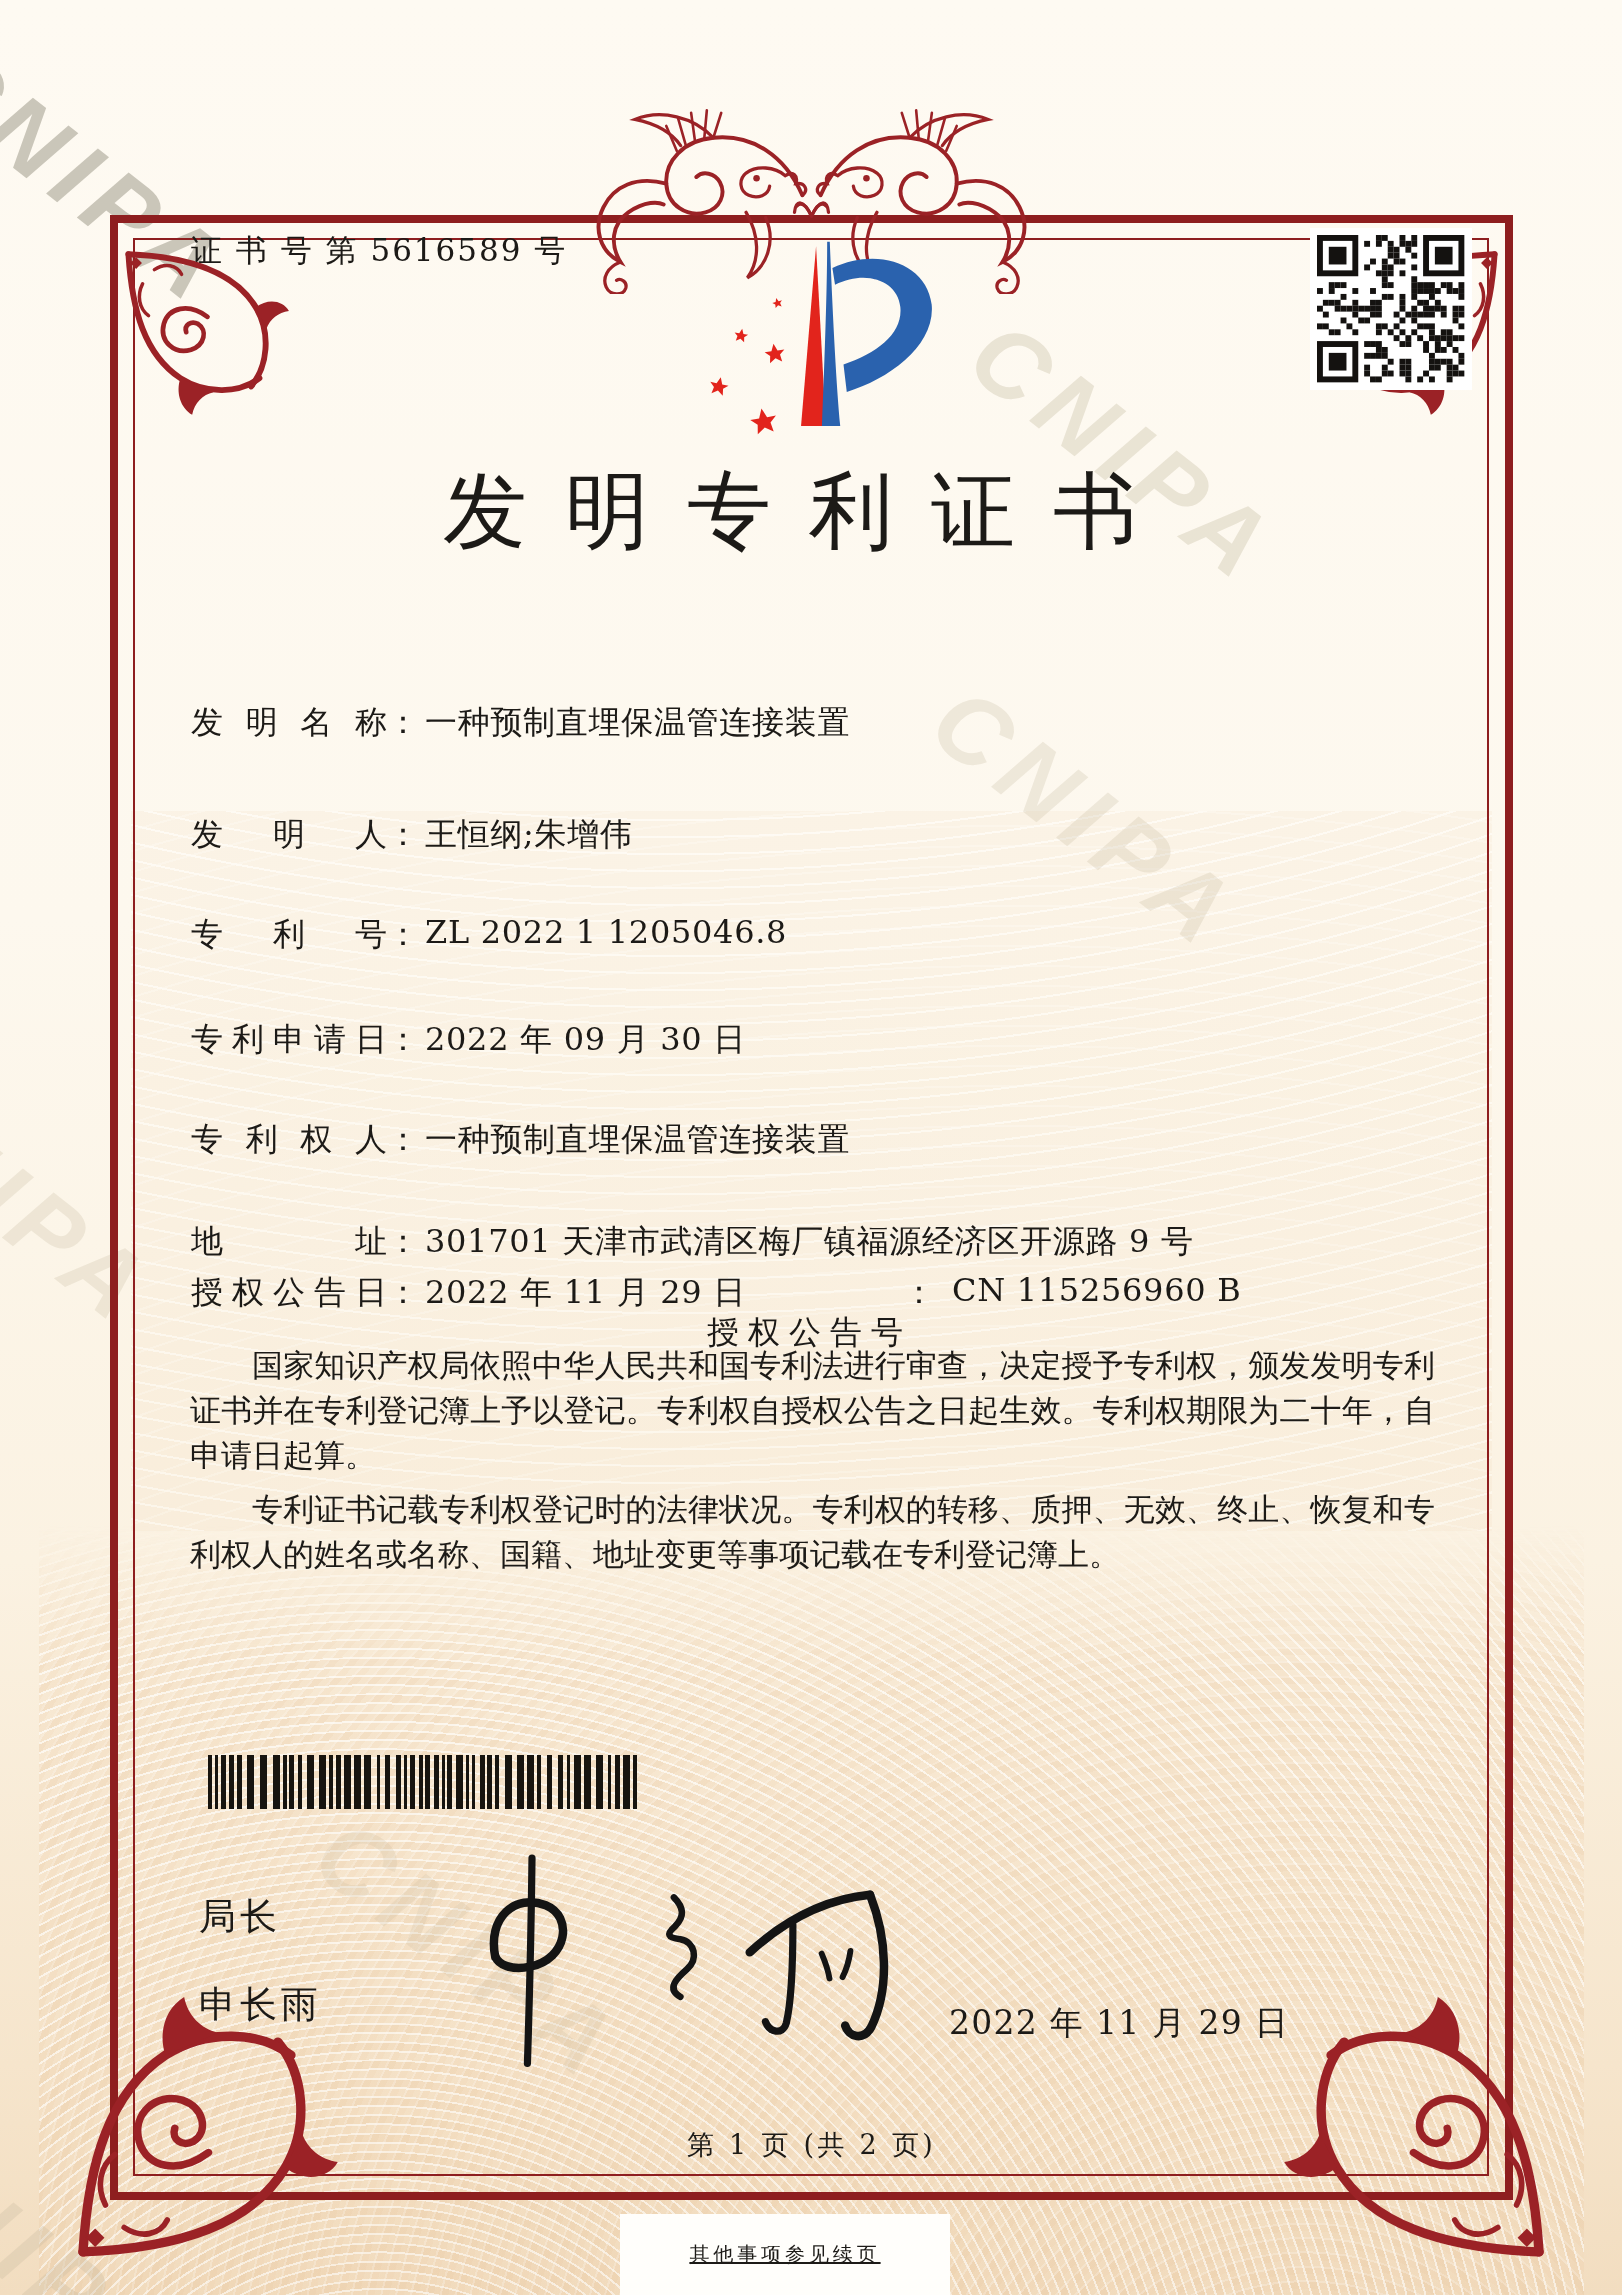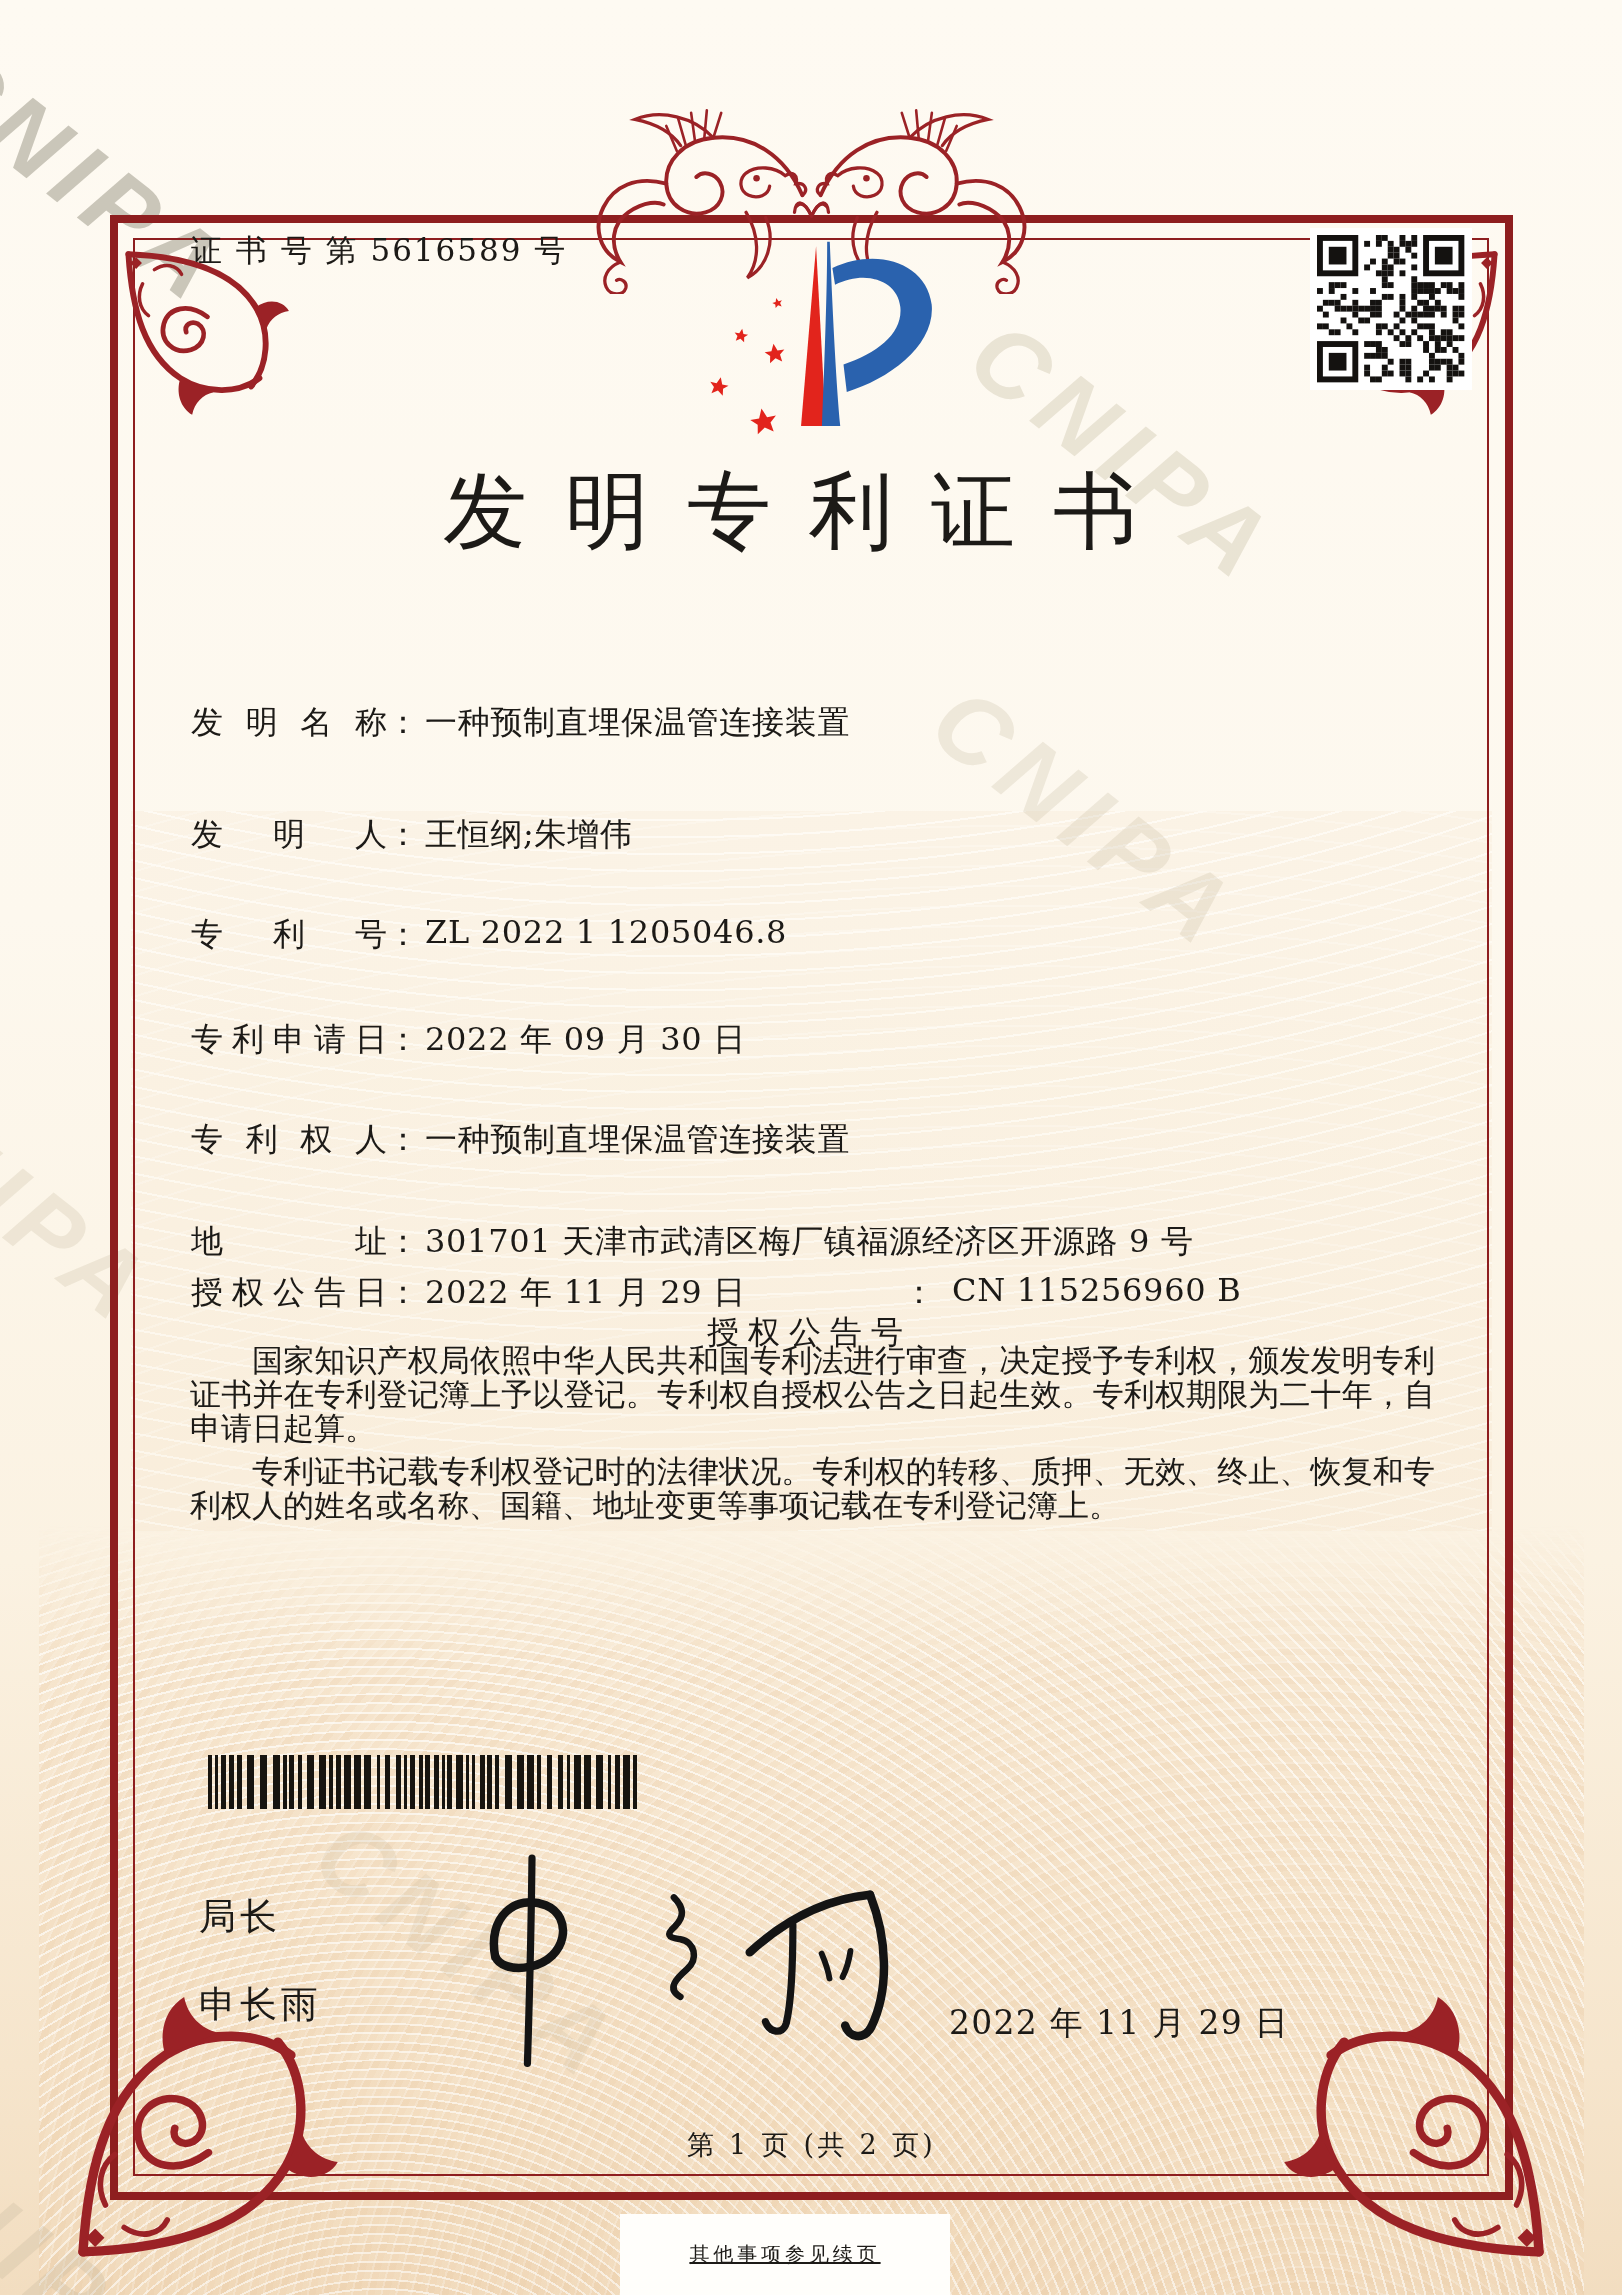--- a/index.html
+++ b/index.html
@@ -59,21 +59,21 @@
   }
   
   .frow{position:absolute;left:191px;width:1283px;height:42px;font-size:32px;white-space:nowrap;}
   .frow .lbl{display:inline-block;width:196px;text-align:justify;text-align-last:justify;text-justify:inter-character;vertical-align:top;}
   .frow .colon{display:inline-block;vertical-align:top;}
   .frow .val{display:inline-block;margin-left:6px;vertical-align:top;letter-spacing:0.7px;}
   .grant2{position:absolute;left:516px;top:0;white-space:nowrap;}
   .grant2 .lbl{display:inline-block;width:196px;text-align:justify;text-align-last:justify;text-justify:inter-character;vertical-align:top;margin-top:40px;}
   .grant2 .val{display:inline-block;margin-left:17px;vertical-align:top;letter-spacing:0.7px;}
   
-  .paras{position:absolute;left:190px;top:1343px;width:1245px;font-size:31px;line-height:34px;text-align:justify;}
+  .paras{position:absolute;left:190px;top:1343px;width:1245px;font-size:31px;line-height:45px;text-align:justify;}
   .paras p{margin:0 0 9.2px 0;text-indent:2em;}
   
   .barcode{position:absolute;left:208px;top:1755px;width:437px;height:54px;}
   .barcode i{position:absolute;top:0;bottom:0;background:#17140f;}
   
   .sig-title{position:absolute;left:199px;top:1892px;font-size:37px;letter-spacing:3.9px;font-family:"DejaVu Sans","Liberation Sans",sans-serif;font-weight:400;}
   .sig-name{position:absolute;left:199px;top:1980px;font-size:37px;letter-spacing:3.9px;font-family:"DejaVu Sans","Liberation Sans",sans-serif;}
   .sig-script{position:absolute;left:445px;top:1832px;width:497px;height:255px;}
   .issue-date{position:absolute;left:936px;top:2001px;width:366px;text-align:center;font-size:33px;letter-spacing:1.3px;}
   

